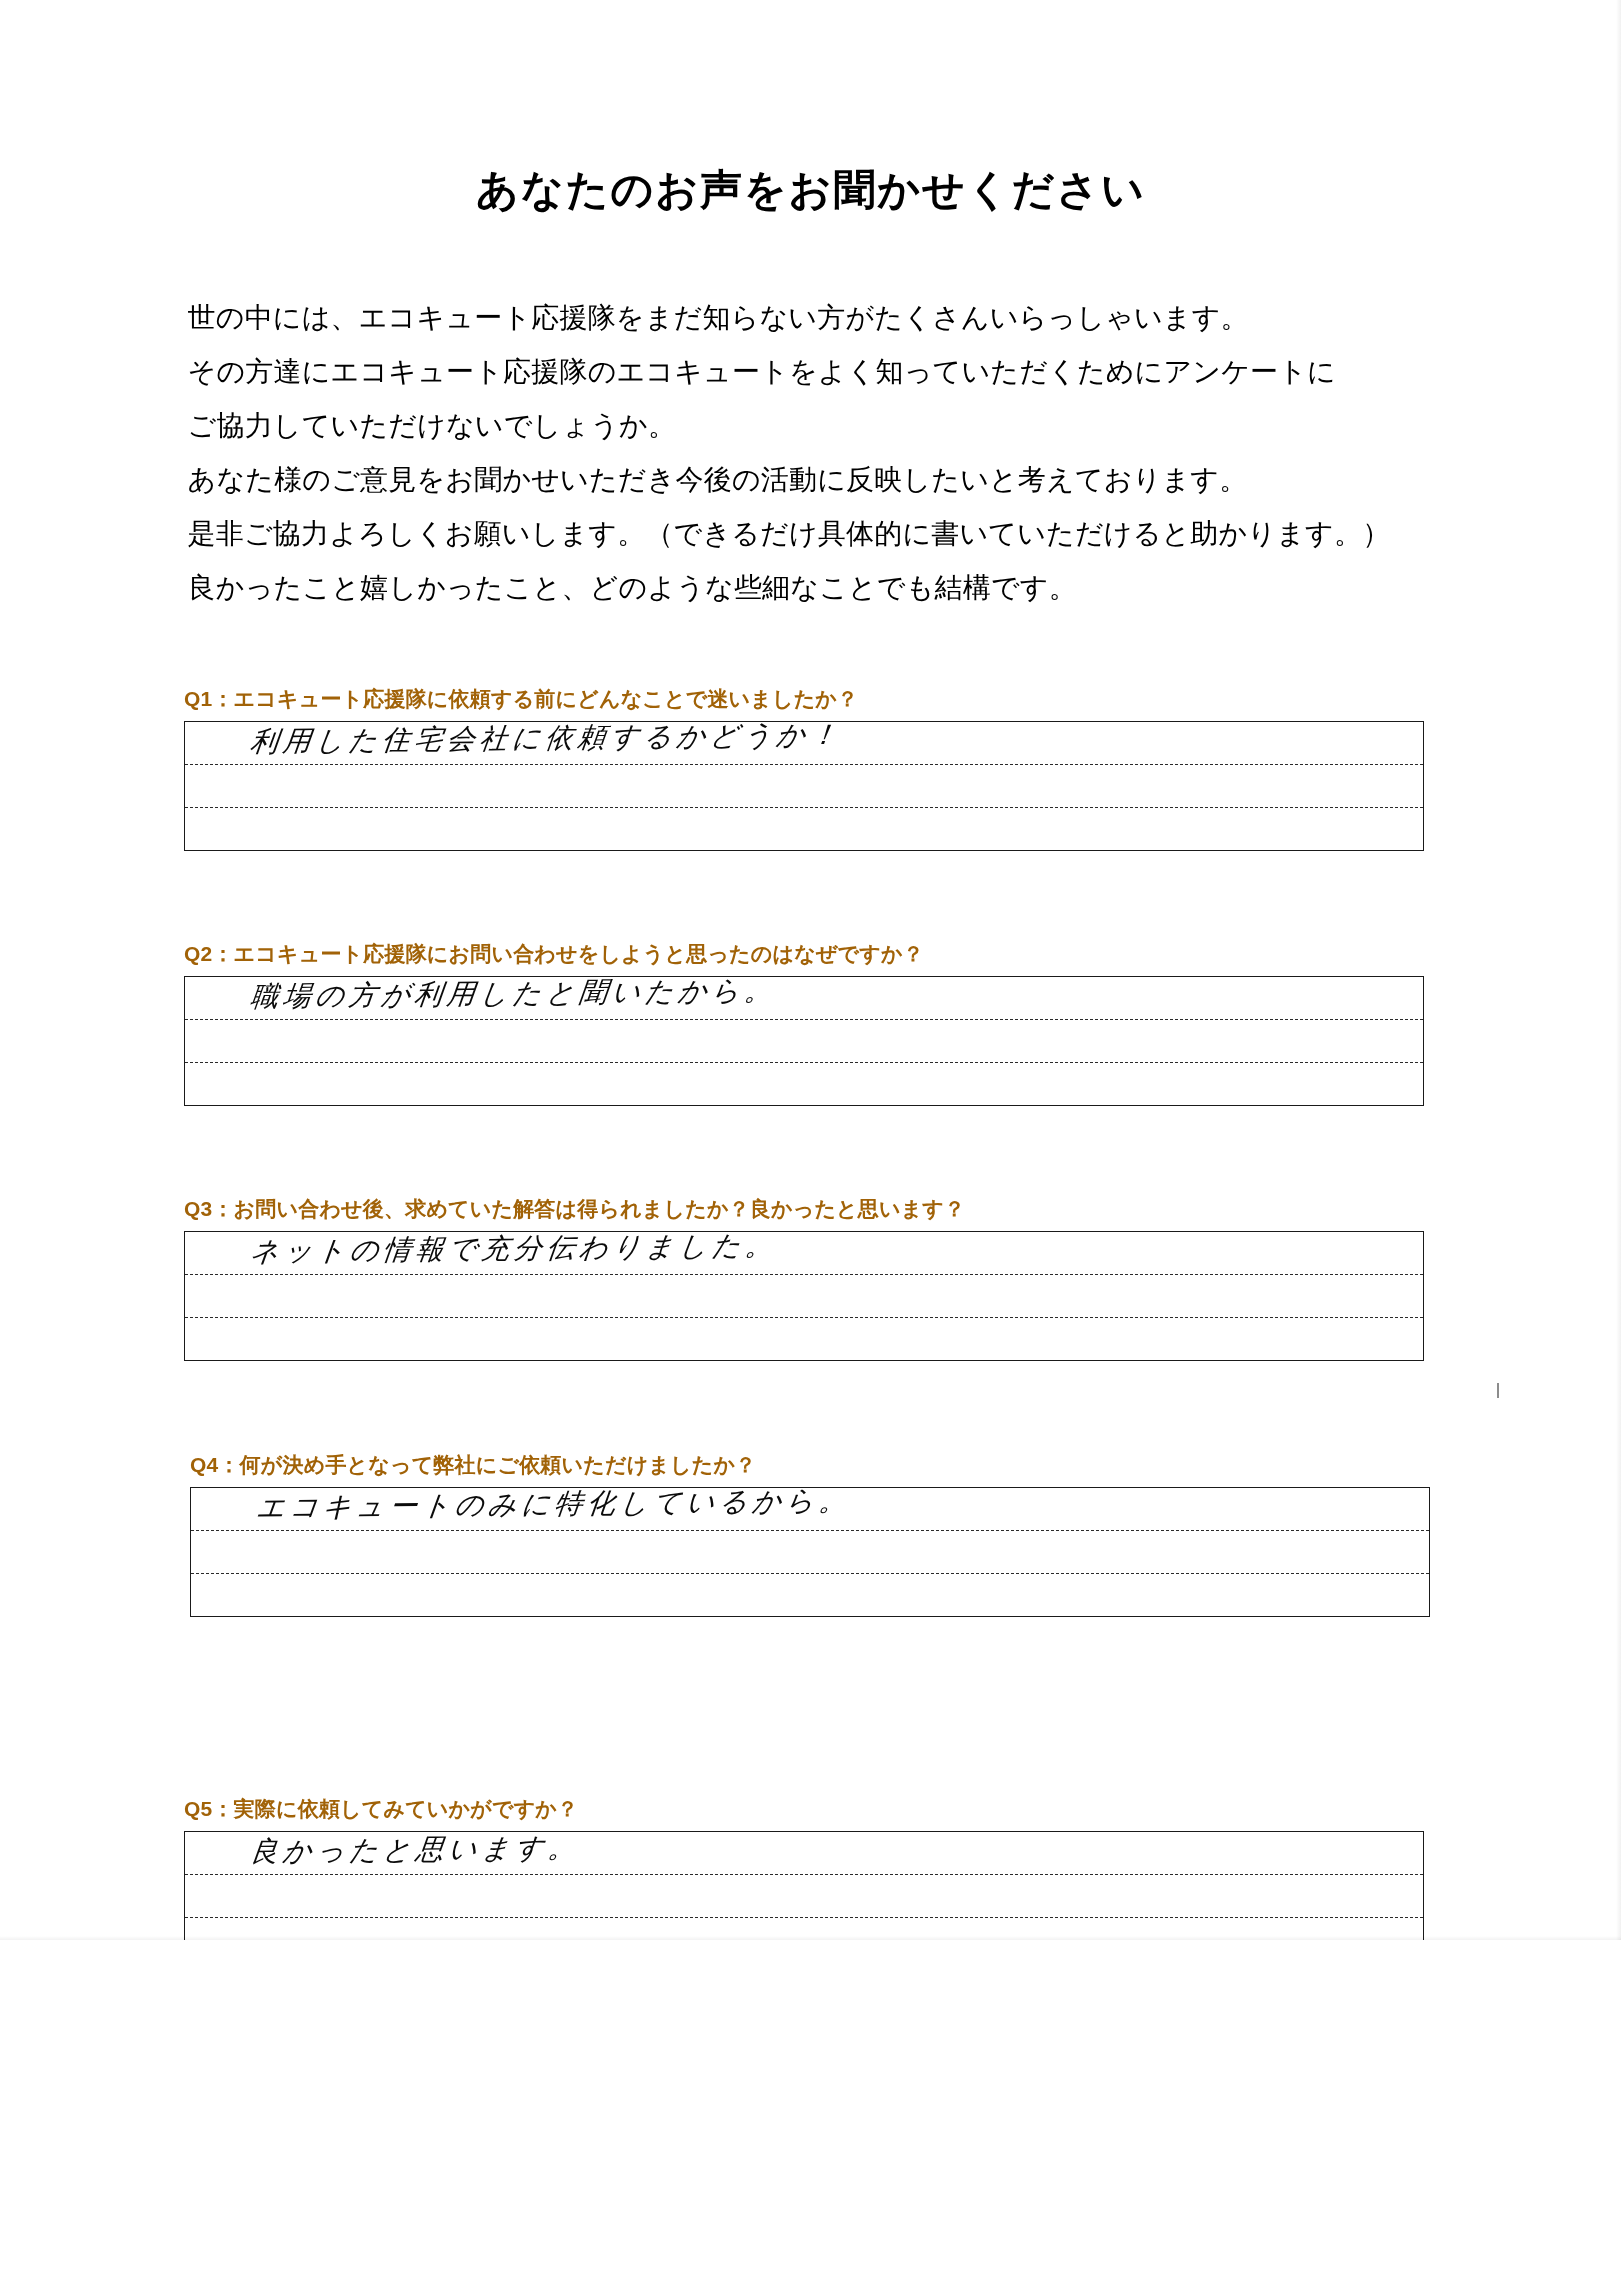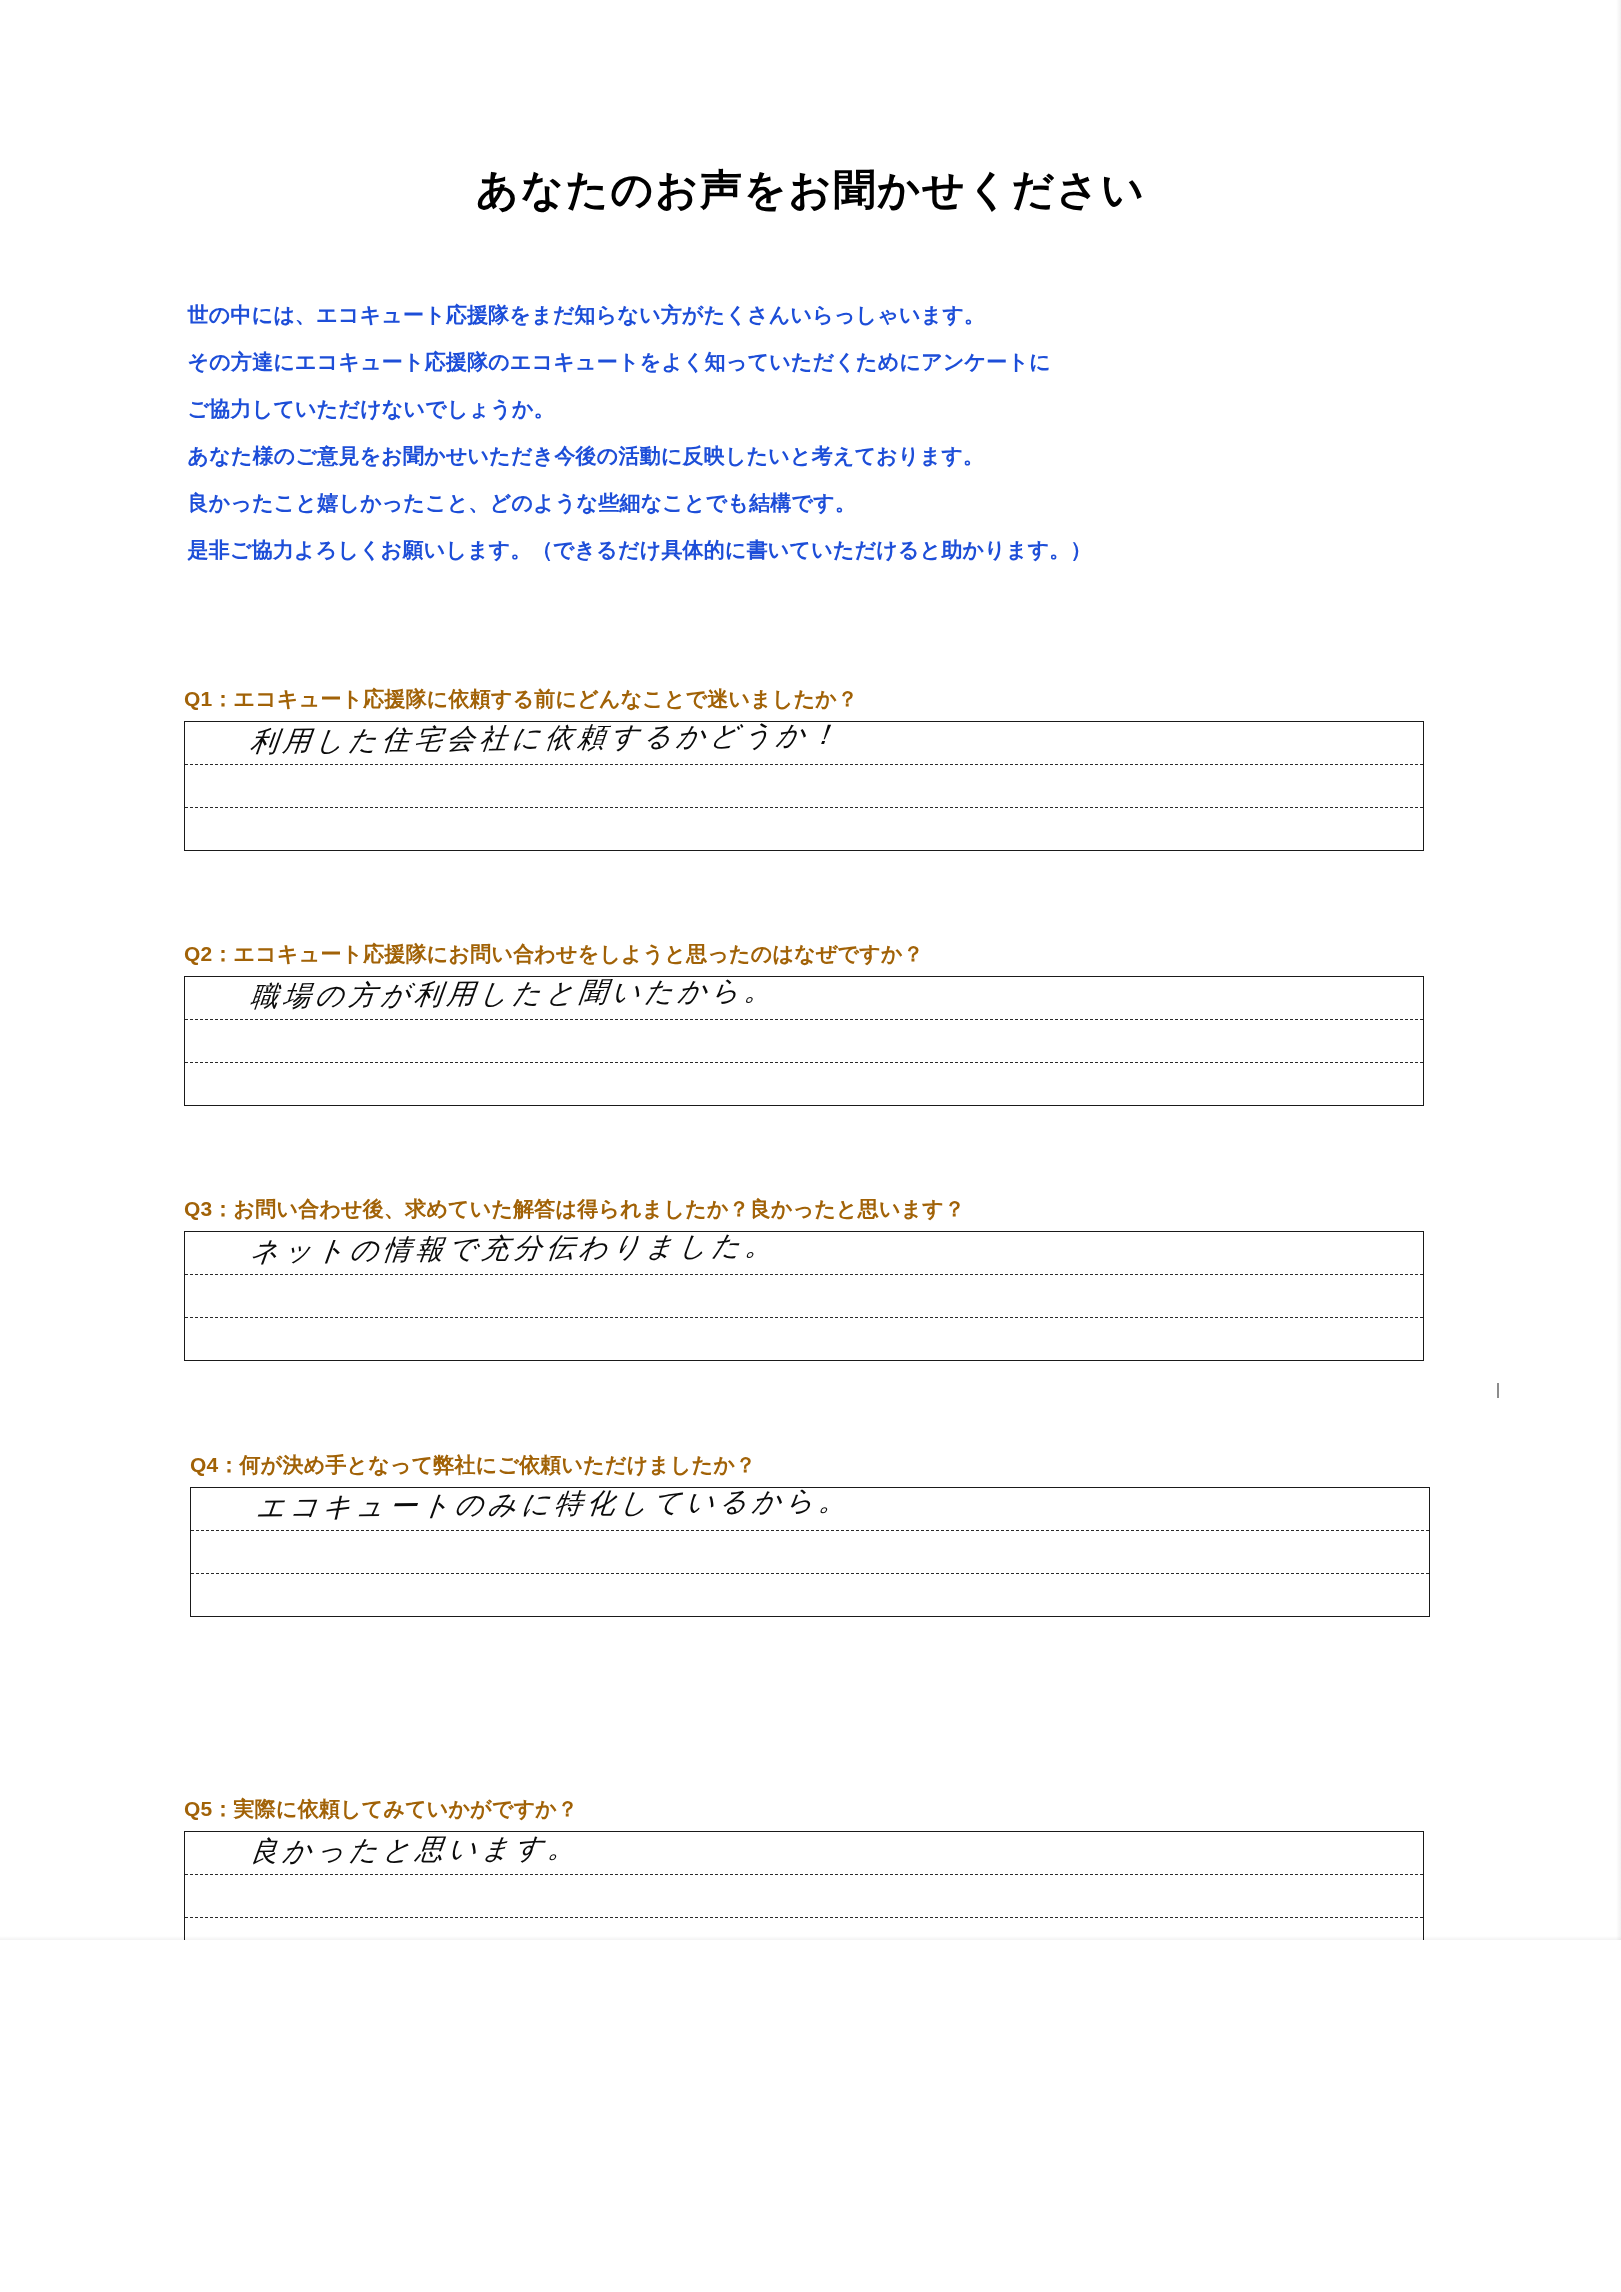--- a/index.html
+++ b/index.html
@@ -62,27 +62,26 @@
   }
 
   
   .intro {
     position: absolute;
     left: 3.6px;
     top: 304px;
     width: 1272px;
   }
   .intro-line {
-    font-size: 21px;
-    color: #1d4ed8;
+    font-size: 28px;
+    color: #000000;
     line-height: 1.0;
     margin-bottom: 26px;
     letter-spacing: 0.2px;
     white-space: nowrap;
-    font-weight: bold;
   }
   .intro-line:last-child { margin-bottom: 0; }
 
   
   .qblock {
     position: absolute;
     left: 0;
     width: 1258px;
   }
   .q-label {
@@ -175,22 +174,22 @@
 
   <div class="content">
 
     <div class="doc-title">あなたのお声をお聞かせください</div>
 
     <div class="intro">
       <div class="intro-line">世の中には、エコキュート応援隊をまだ知らない方がたくさんいらっしゃいます。</div>
       <div class="intro-line">その方達にエコキュート応援隊のエコキュートをよく知っていただくためにアンケートに</div>
       <div class="intro-line">ご協力していただけないでしょうか。</div>
       <div class="intro-line">あなた様のご意見をお聞かせいただき今後の活動に反映したいと考えております。</div>
+      <div class="intro-line">是非ご協力よろしくお願いします。（できるだけ具体的に書いていただけると助かります。）</div>
       <div class="intro-line">良かったこと嬉しかったこと、どのような些細なことでも結構です。</div>
-      <div class="intro-line">是非ご協力よろしくお願いします。（できるだけ具体的に書いていただけると助かります。）</div>
     </div>
 
     <div class="qblock" id="q1">
       <div class="q-label">Q1：エコキュート応援隊に依頼する前にどんなことで迷いましたか？</div>
       <div class="answer-box">
         <div class="handwriting">利用した住宅会社に依頼するかどうか！</div>
         <div class="rule r1"></div>
         <div class="rule r2"></div>
       </div>
     </div>

